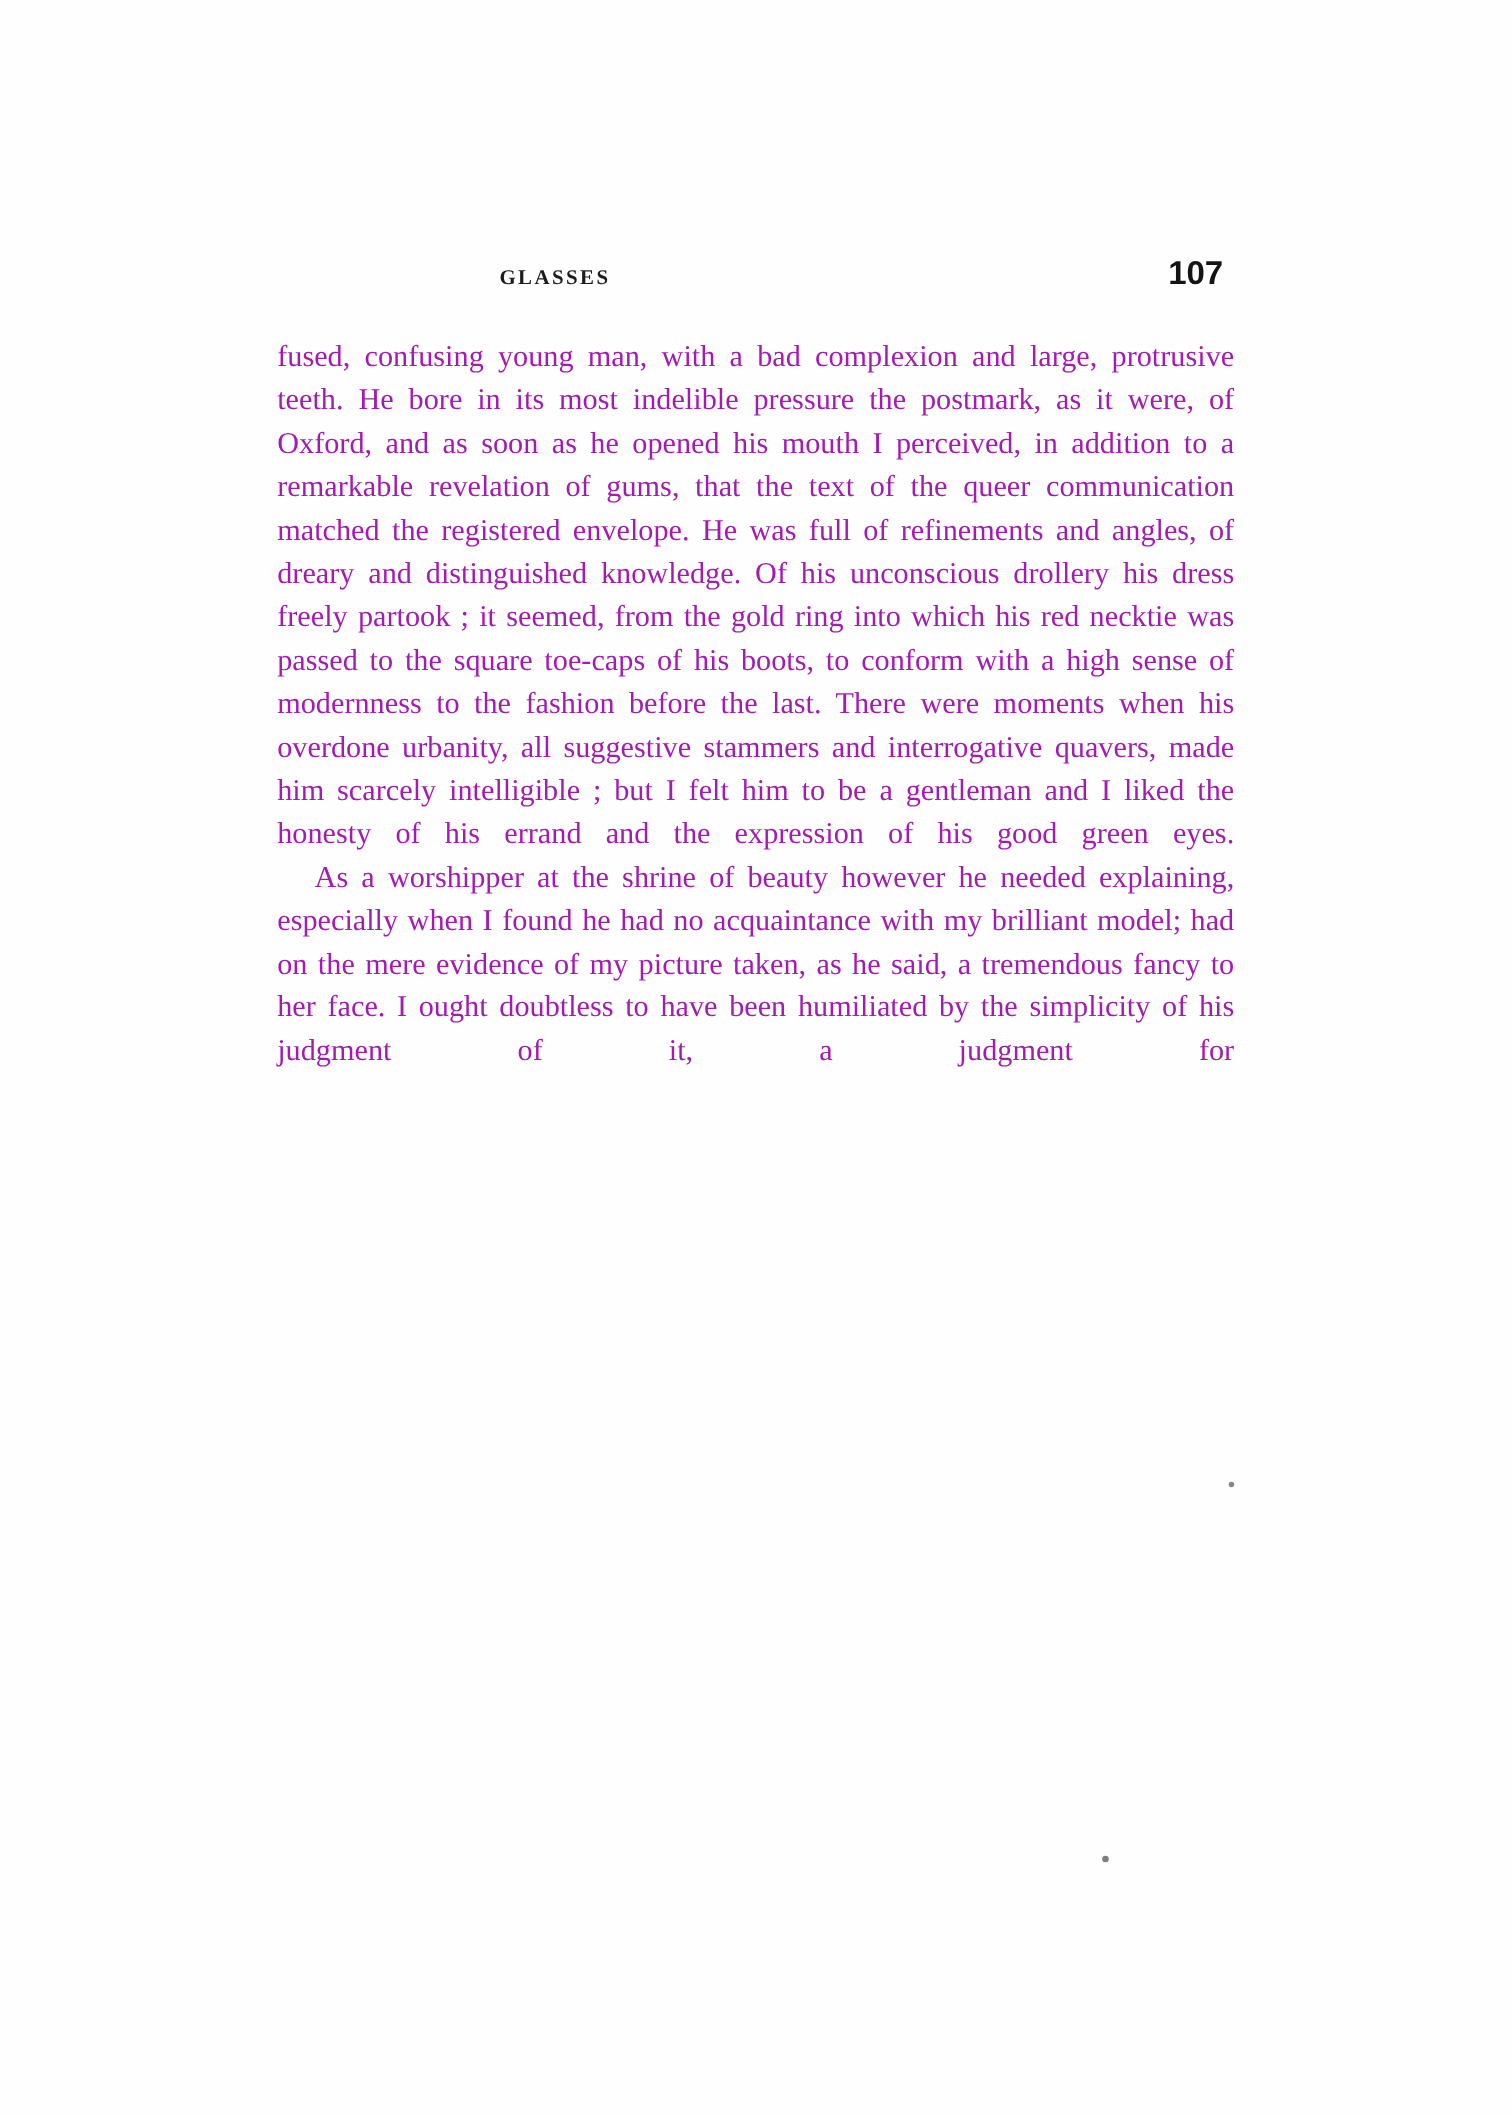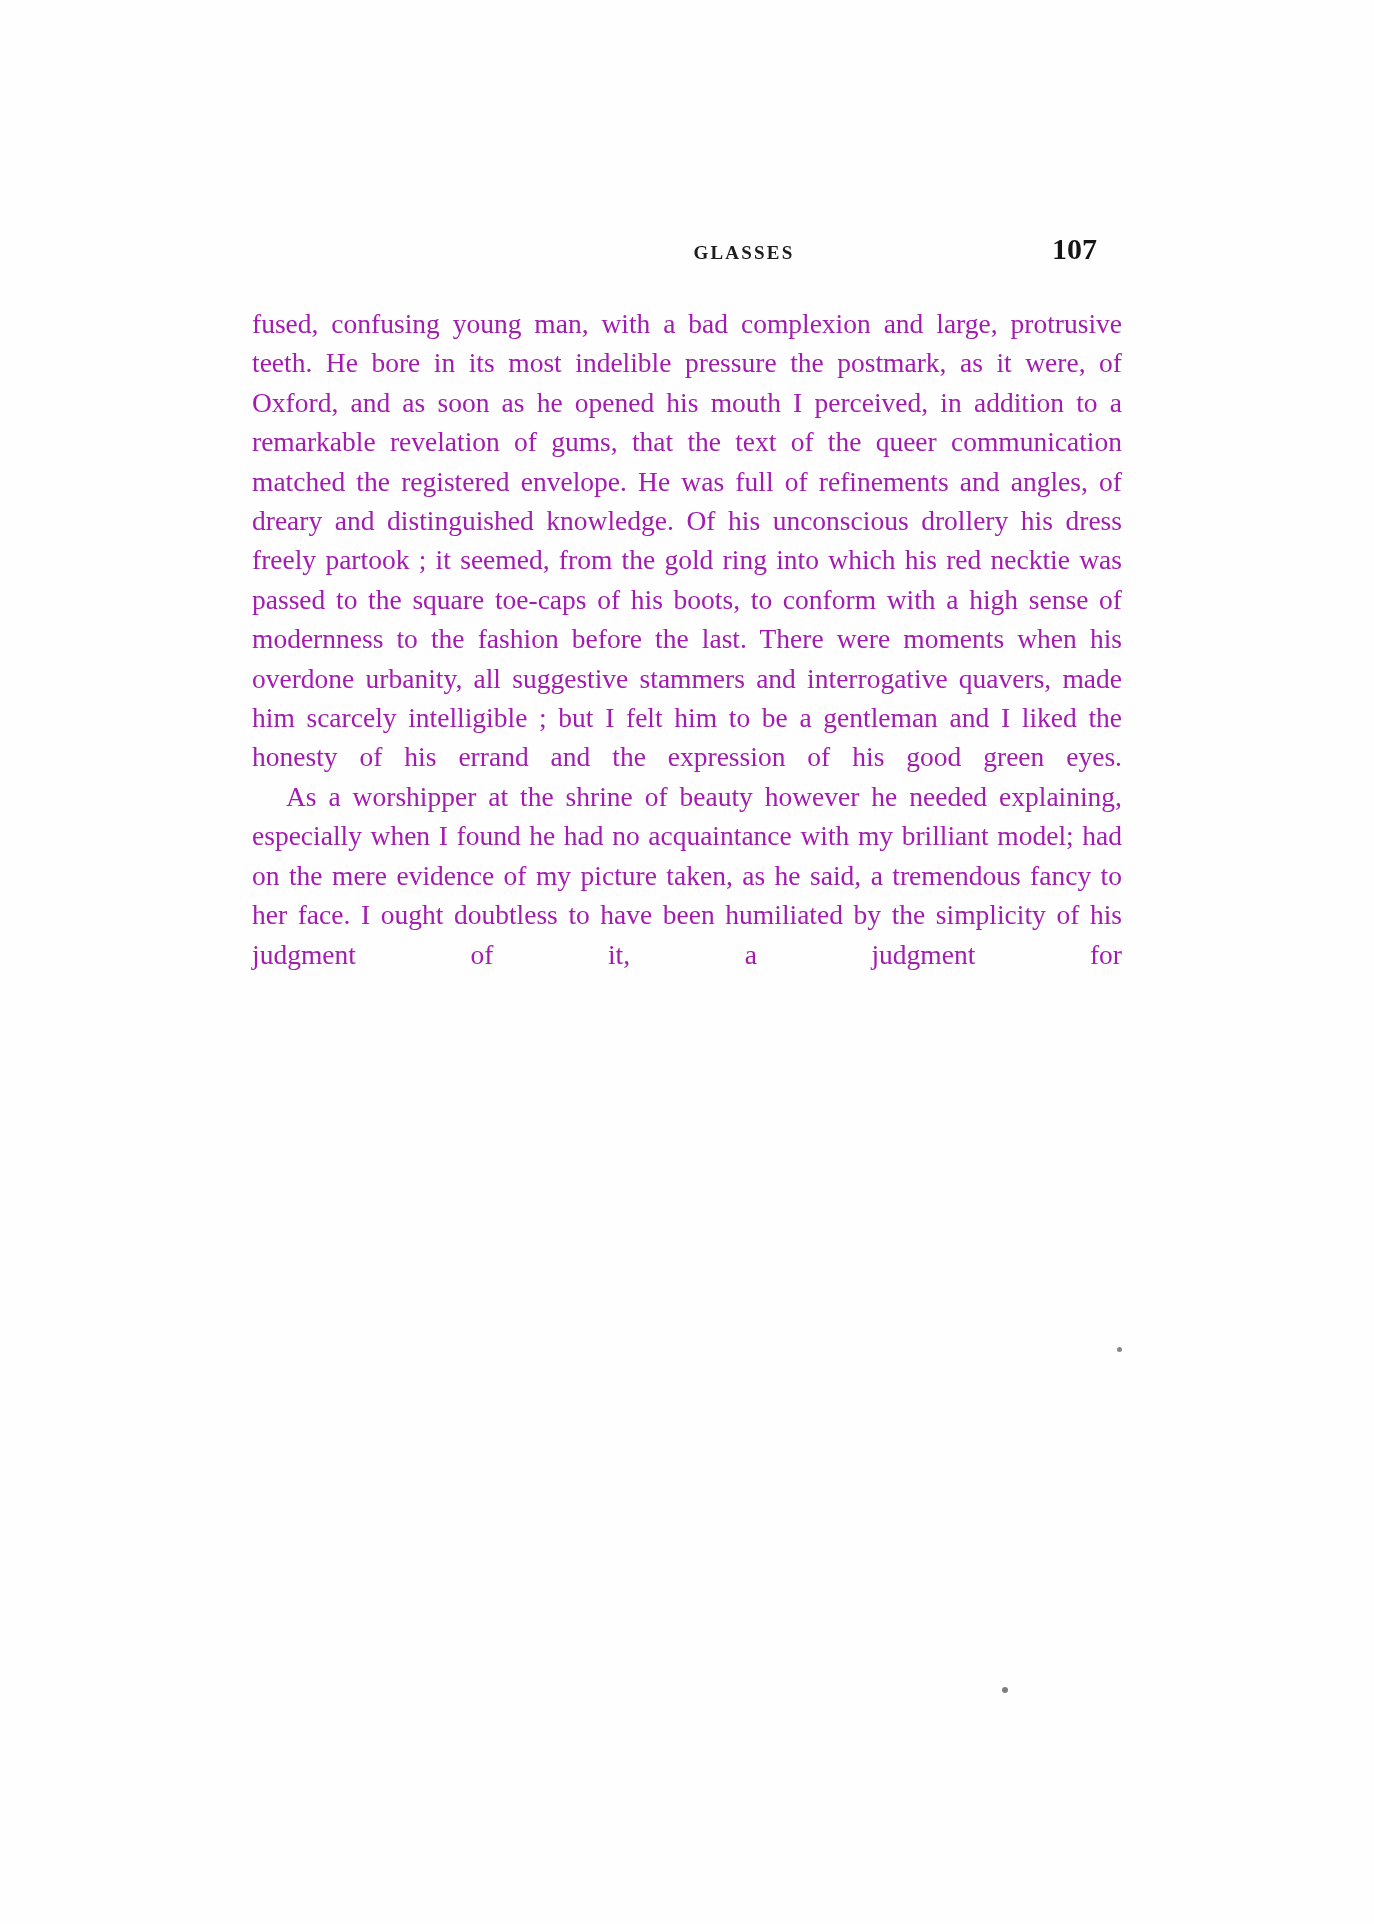--- a/index.html
+++ b/index.html
@@ -43,32 +43,32 @@
   .head-spacer {
     width: 220px;
   }
 
   .head-title {
     font-family: "Liberation Serif", serif;
     font-size: 19px;
     font-weight: bold;
     letter-spacing: 2.2px;
     color: #1d1d1d;
-    text-align: center;
+    text-align: left;
     flex: 1;
     transform: translateX(-18px);
   }
 
   .head-folio {
-    font-family: Liberation Serif, serif;
+    font-family: Liberation Sans, sans-serif;
     font-size: 30px;
     font-weight: bold;
     color: #141414;
     width: 70px;
-    text-align: left;
+    text-align: center;
   }
 
   .body-text p {
     margin: 0;
     font-size: 27.5px;
     line-height: 39.4px;
     text-align: justify;
     text-justify: inter-word;
     color: #a21caf;
     -webkit-font-smoothing: antialiased;

